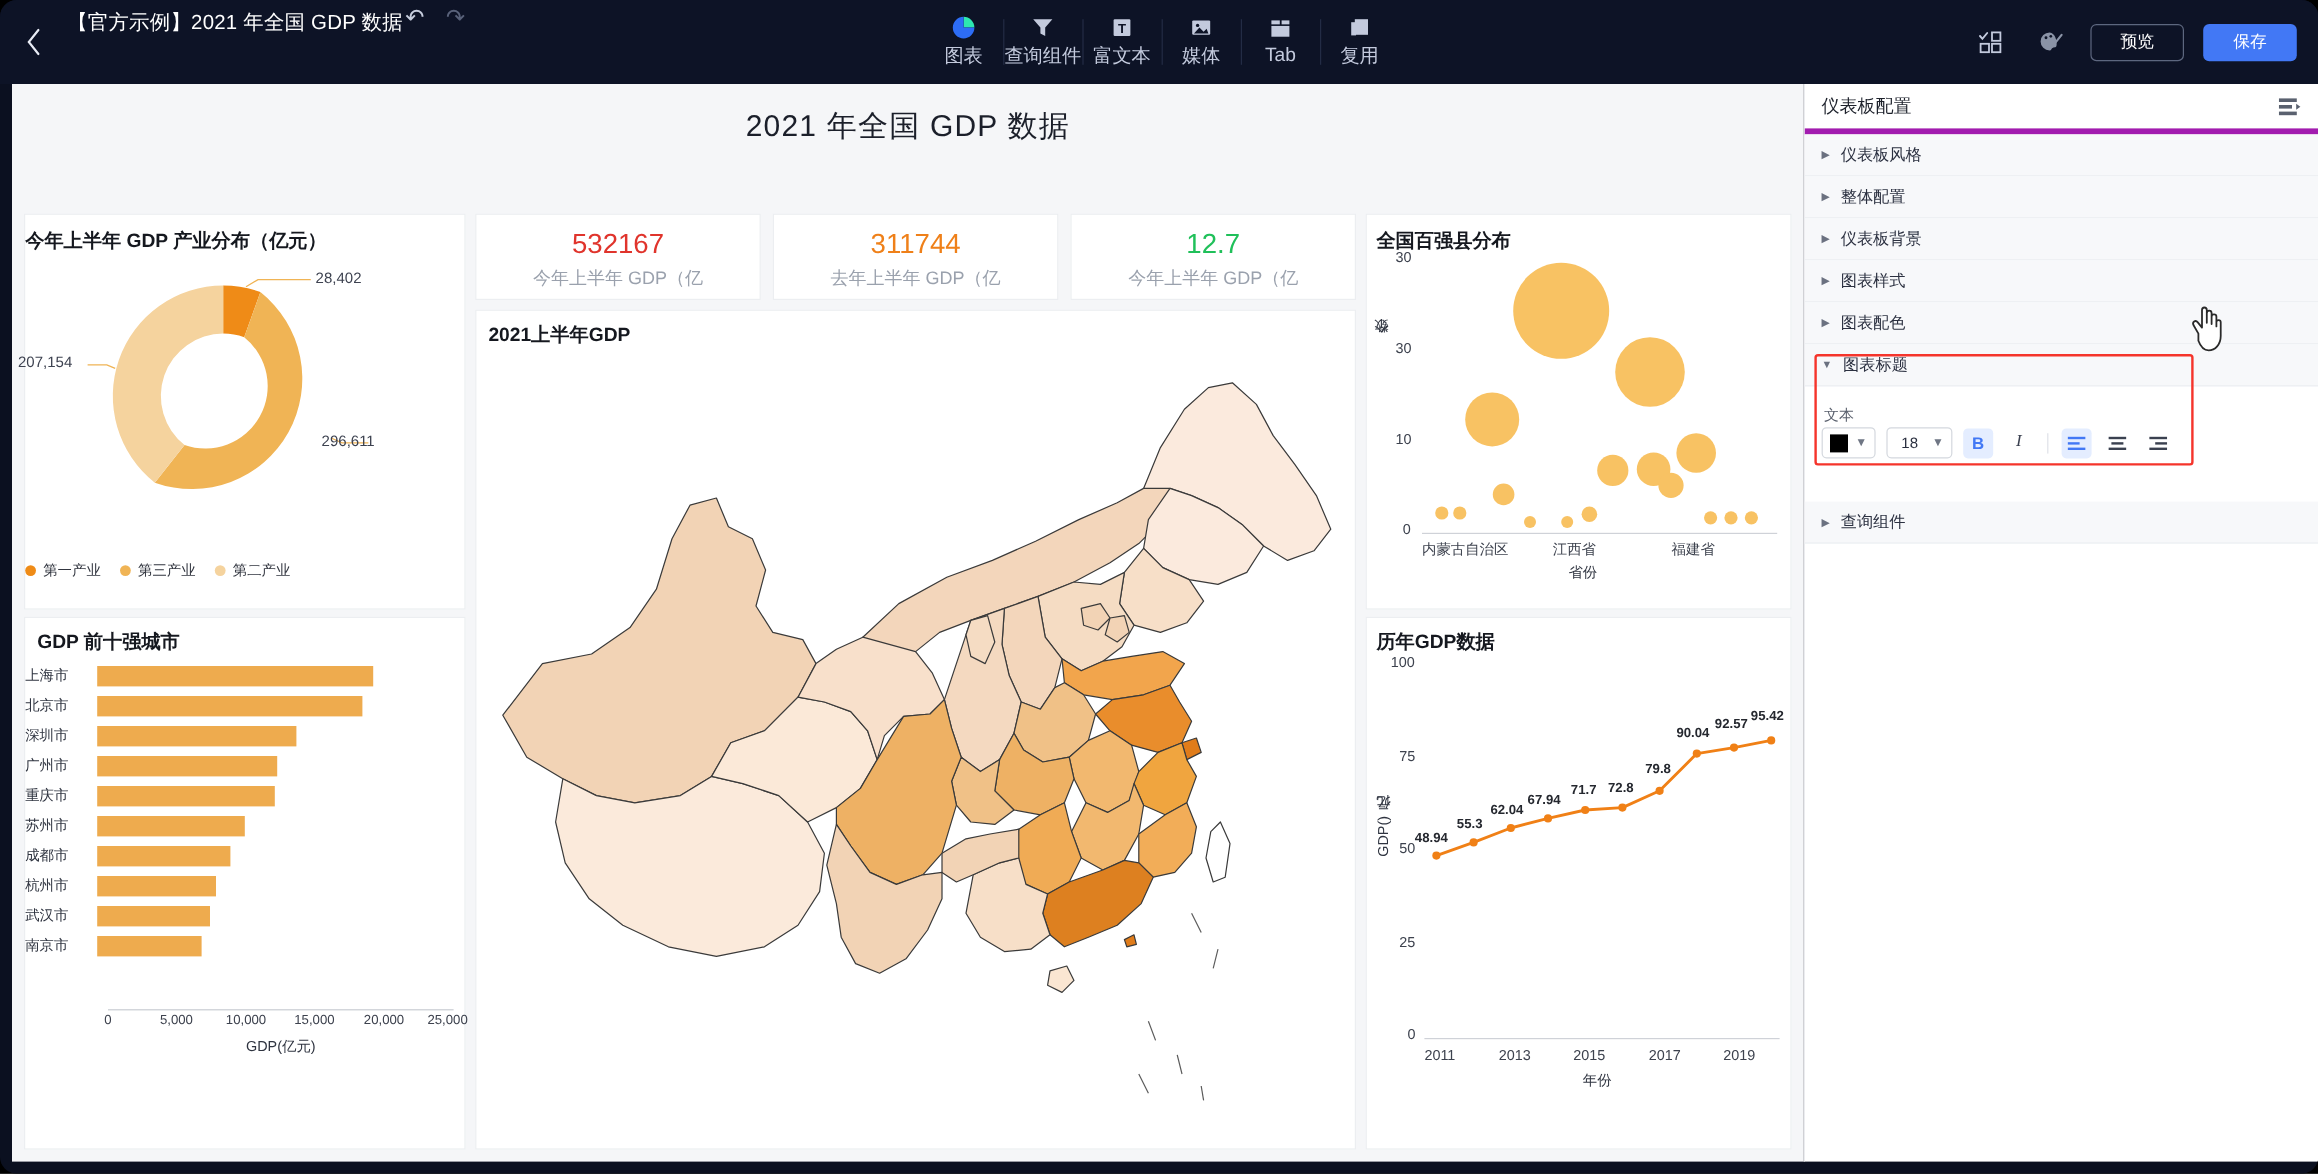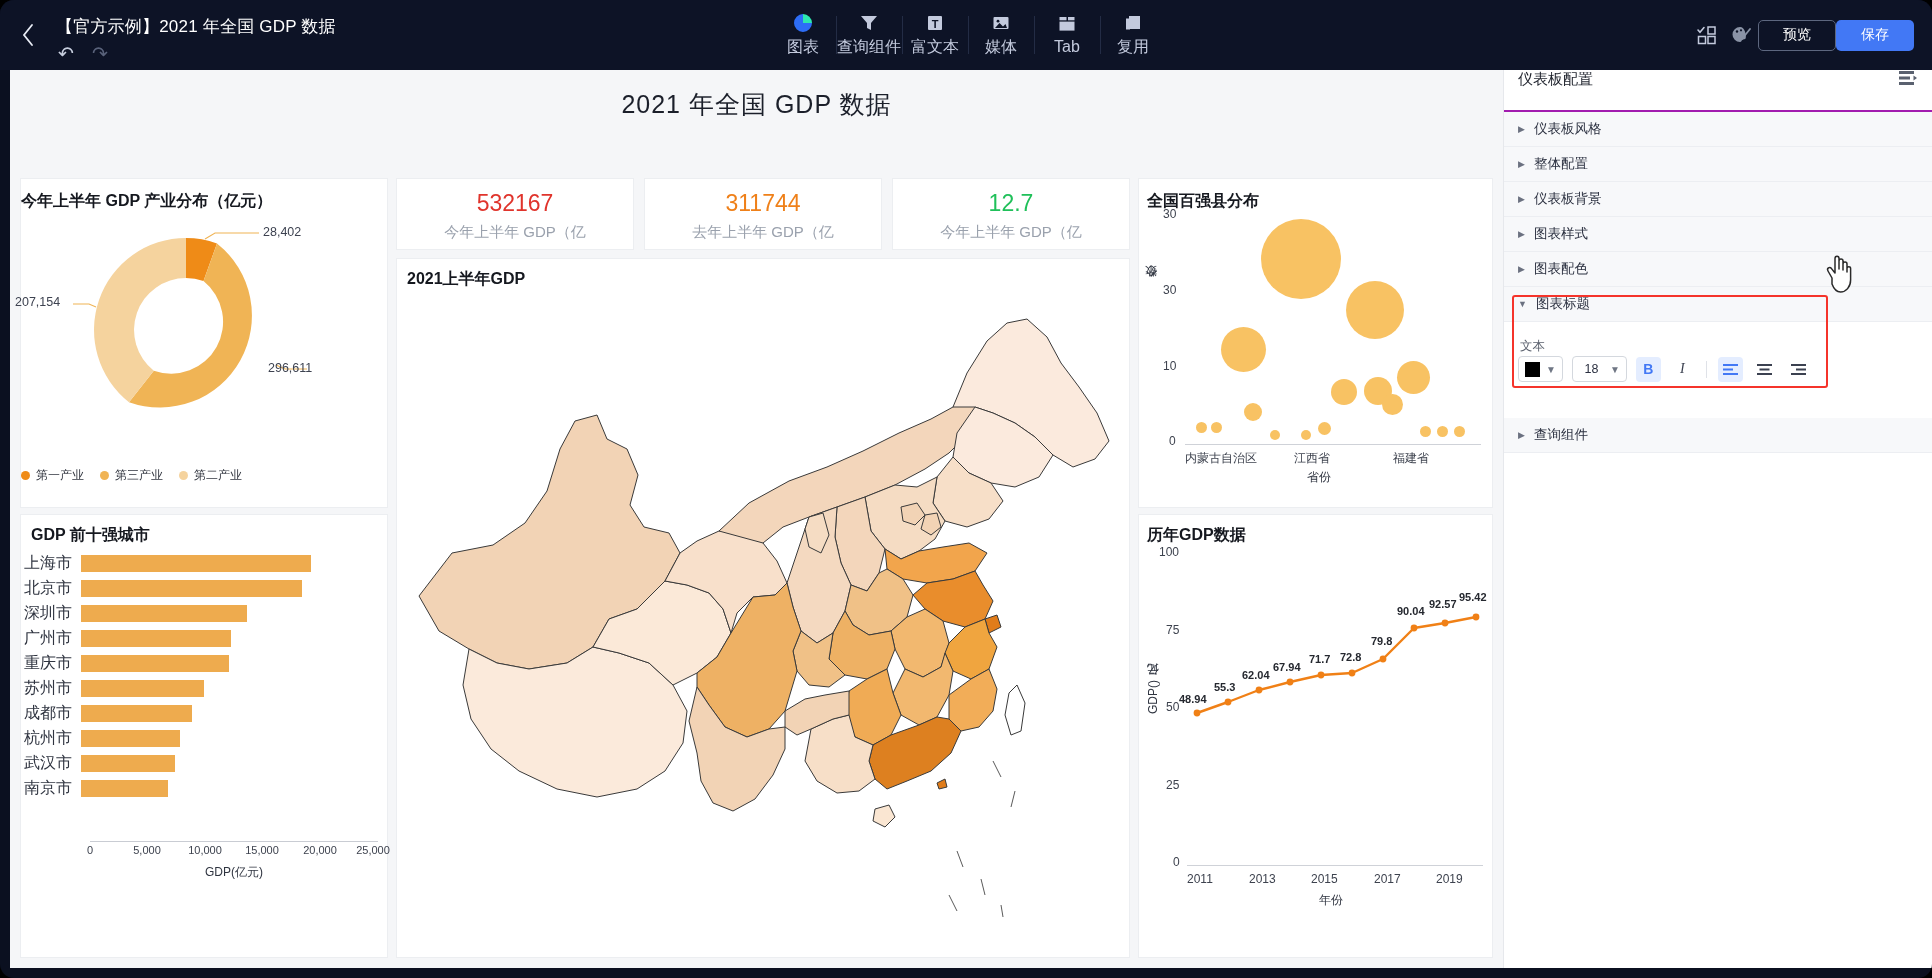--- a/index.html
+++ b/index.html
@@ -20,38 +20,38 @@
   
   #header {
     position: absolute; left: 0; top: 0; width: 1932px; height: 70px;
     background: #0d1326;
     display: flex; align-items: center;
   }
   #back-btn {
     width: 56px; height: 70px; display: flex; align-items: center; justify-content: center;
     color: #e8ecf5; font-size: 25px; cursor: pointer;
   }
-  #title-block { display: flex; flex-direction: column; justify-content: center; height: 70px; }
+  #title-block { display: flex; flex-direction: row; justify-content: center; height: 70px; }
   #doc-title { color: #ffffff; font-size: 17px; padding-top: 7px; letter-spacing: .2px; }
   #history-row { display: flex; gap: 18px; padding-top: 6px; padding-left: 2px; }
   .hist-icon { font-size: 19px; color: #c7cede; cursor: pointer; line-height: 1; }
   .hist-icon.dim { color: #59627a; }
 
   #tools { position: absolute; left: 770px; top: 0; height: 70px; display: flex; align-items: center; }
   .tool {
     width: 66px; height: 70px; display: flex; flex-direction: column;
     align-items: center; justify-content: center; gap: 4px; cursor: pointer; position: relative;
   }
   .tool + .tool::before {
     content: ""; position: absolute; left: 0; top: 16px; width: 1px; height: 38px; background: #232c45;
   }
   .tool-label { color: #c3cadd; font-size: 16px; }
   .tool-ico { width: 20px; height: 20px; display: block; }
 
-  #header-right { position: absolute; right: 18px; top: 0; height: 70px; display: flex; align-items: center; }
+  #header-right { position: absolute; right: 18px; top: 0; height: 70px; display: flex; align-items: center; gap: 16px; }
   .hicon { width: 34px; height: 34px; display: flex; align-items: center; justify-content: center; cursor: pointer; }
   .btn-outline {
     height: 31px; min-width: 78px; padding: 0 16px; border: 1px solid #5d6urgent;
     border: 1px solid #5d677f; border-radius: 5px; color: #ffffff; font-size: 14px;
     display: flex; align-items: center; justify-content: center; cursor: pointer; background: transparent;
   }
   .btn-primary {
     height: 31px; min-width: 78px; padding: 0 18px; background: #4278f5; border-radius: 5px;
     color: #ffffff; font-size: 14px; display: flex; align-items: center; justify-content: center; cursor: pointer;
   }
@@ -78,21 +78,21 @@
     display: flex; justify-content: flex-start; gap: 16px; font-size: 12px; color: #31353f;
   }
   .lg { display: flex; align-items: center; gap: 6px; }
   .lg-dot { width: 9px; height: 9px; border-radius: 50%; }
 
   
   #card-bar { left: 10px; top: 444px; width: 368px; height: 444px; }
   #bar-title { position: absolute; left: 10px; top: 10px; }
   #bar-plot { position: absolute; left: 0; top: 36px; width: 368px; height: 300px; }
   .bar-row { position: absolute; left: 0; width: 368px; height: 25px; display: flex; align-items: center; }
-  .bar-cat { width: 60px; text-align: right; padding-right: 9px; font-size: 16px; color: #2f3440; }
+  .bar-cat { width: 60px; padding-right: 9px; font-size: 12px; color: #2f3440; }
   .bar-fill { height: 17px; background: #eeab4e; }
   #bar-axis { position: absolute; left: 69px; top: 290px; width: 288px; height: 1px; background: #c9ccd3; }
   .bar-tick { position: absolute; top: 293px; font-size: 11px; color: #3d424e; transform: translateX(-50%); }
   #bar-xlabel { position: absolute; left: 69px; top: 313px; width: 288px; text-align: center; font-size: 12px; color: #2f3440; }
 
   
   .kpi { top: 108px; height: 72px; }
   .kpi-val { position: absolute; left: 0; top: 11px; width: 100%; text-align: center; font-size: 23px; }
   .kpi-cap { position: absolute; left: 0; top: 44px; width: 100%; text-align: center; font-size: 15px; color: #9aa1ad; }
 
@@ -112,22 +112,22 @@
   #card-line { left: 1128px; top: 444px; width: 355px; height: 444px; }
   #line-title { position: absolute; left: 8px; top: 10px; }
   .pt-label { position: absolute; font-size: 11px; color: #25282f; font-weight: bold; white-space: nowrap; }
 
   
   #panel {
     position: absolute; left: 1503px; top: 70px; width: 429px; height: 898px;
     background: #ffffff; border-left: 1px solid #e6e8ec;
   }
   #panel-head {
-    height: 42px; display: flex; justify-content: space-between;
-    padding: 0 14px; border-bottom: 2px solid #a21caf;
+    height: 42px; display: flex; align-items: center; justify-content: space-between;
+    padding: 0 14px; border-bottom: 5px solid #a21caf;
   }
   #panel-head-title { font-size: 15px; color: #1d212b; }
   .acc-row {
     height: 35px; display: flex; align-items: center; gap: 9px; padding-left: 14px;
     border-bottom: 1px solid #eceef2; background: #f7f8fa; font-size: 13.5px; color: #2b3040; cursor: pointer;
   }
   .caret { font-size: 9px; color: #6b7180; }
   #hl-box {
     position: absolute; left: 8px; top: 225px; width: 316px; height: 93px;
     border: 2px solid #f5342b; border-radius: 3px; pointer-events: none; z-index: 5;

